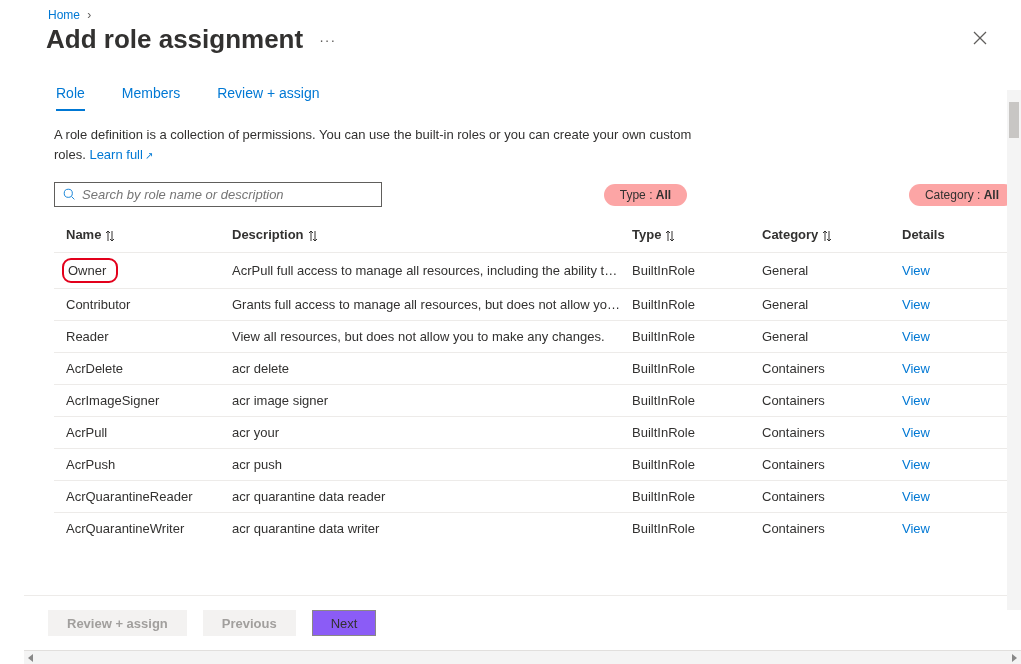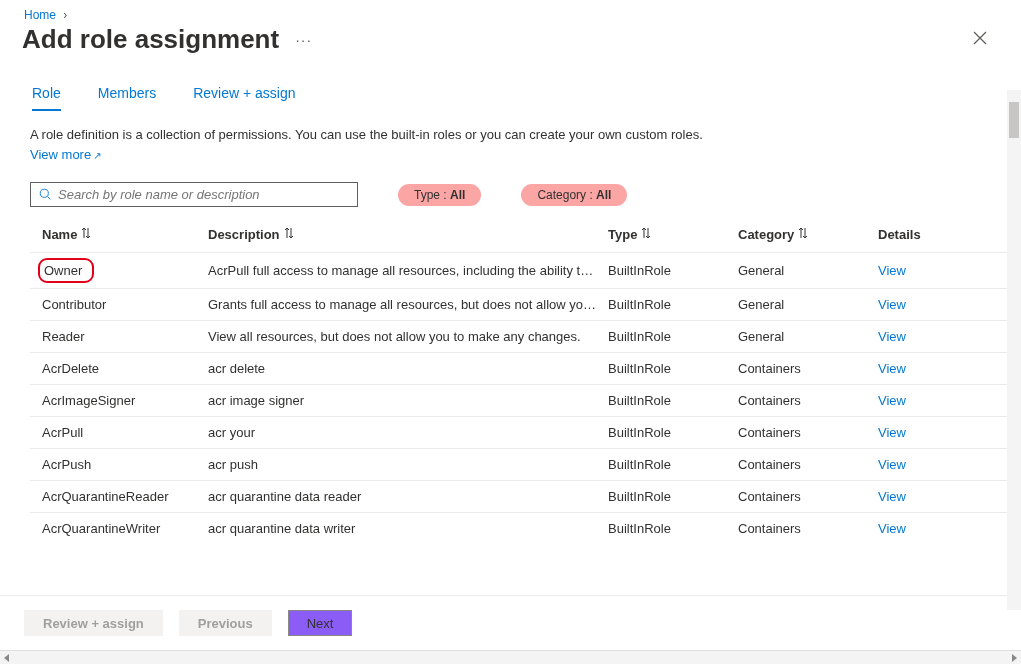--- a/index.html
+++ b/index.html
@@ -11,20 +11,21 @@
       width: 1021px;
       height: 664px;
       overflow: hidden;
       position: relative;
     }
     .container {
       height: 100%;
       display: flex;
       flex-direction: column;
       position: relative;
+      margin-left: 24px;
     }
     .breadcrumb {
       padding: 8px 0 2px 24px;
       font-size: 12px;
     }
     .breadcrumb a {
       color: #0078d4;
       text-decoration: none;
     }
     .breadcrumb-sep {
@@ -83,20 +84,21 @@
       color: #323130;
       line-height: 1.5;
     }
     .learn-more { color: #0078d4; text-decoration: none; }
     .learn-more-icon { font-size: 10px; margin-left: 2px; }
     .filter-row {
       display: flex;
       align-items: center;
       gap: 40px;
       padding: 4px 0 10px 30px;
+      justify-content: space-between;
     }
     .search-box {
       display: flex;
       align-items: center;
       border: 1px solid #605e5c;
       width: 328px;
       height: 25px;
       padding: 0 8px;
     }
     .search-box svg { width: 13px; height: 13px; color: #0078d4; flex-shrink: 0; }
@@ -123,21 +125,21 @@
       width: calc(100% - 30px);
       margin-left: 30px;
     }
     .thead {
       display: grid;
       grid-template-columns: 166px 400px 130px 140px 1fr;
       padding: 10px 10px 10px 12px;
       font-size: 13px;
       font-weight: 600;
     }
-    .th { display: flex; align-items: flex-start; gap: 4px; cursor: pointer; }
+    .th { display: flex; align-items: flex-end; gap: 4px; cursor: pointer; }
     .sort-icon { width: 10px; height: 12px; stroke: #605e5c; }
     .trow {
       display: grid;
       grid-template-columns: 166px 400px 130px 140px 1fr;
       padding: 8px 10px 8px 12px;
       font-size: 13px;
       border-top: 1px solid #edebe9;
       align-items: center;
     }
     .td-name { color: #323130; border-radius: 9px; }
@@ -239,21 +241,21 @@
 
   <div class="content-area">
 
     <div class="tabs" id="tabs">
         <div class="tab active">Role</div>
         <div class="tab">Members</div>
         <div class="tab">Review + assign</div>
       </div>
 
     <div class="description">
-      <span>A role definition is a collection of permissions. You can use the built-in roles or you can create your own custom roles. </span><a href="#" class="learn-more"><span>View more</span><span class="learn-more-icon">↗</span></a>
+      <span>A role definition is a collection of permissions. You can use the built-in roles or you can create your own custom roles. </span><a href="#" class="learn-more"><span>Learn full</span><span class="learn-more-icon">↗</span></a>
     </div>
 
     <div class="filter-row">
       <div class="search-box">
         <svg viewBox="0 0 16 16" fill="none">
             <circle cx="6.5" cy="6.5" r="5" stroke="currentColor" stroke-width="1.1"></circle>
             <line x1="10.5" y1="10.5" x2="14" y2="14" stroke="currentColor" stroke-width="1.1"></line>
           </svg>
         <input class="search-input" type="text" placeholder="Search by role name or description" style="">
       </div>

